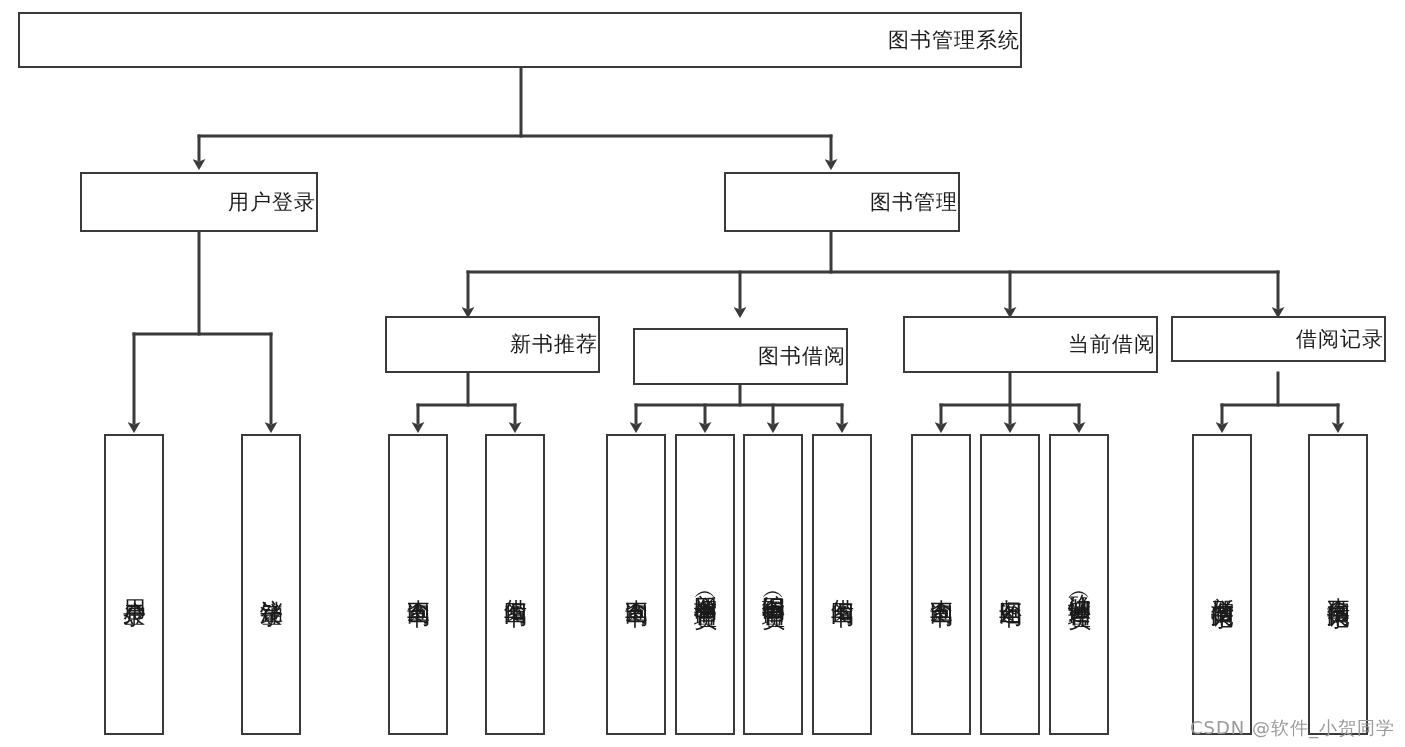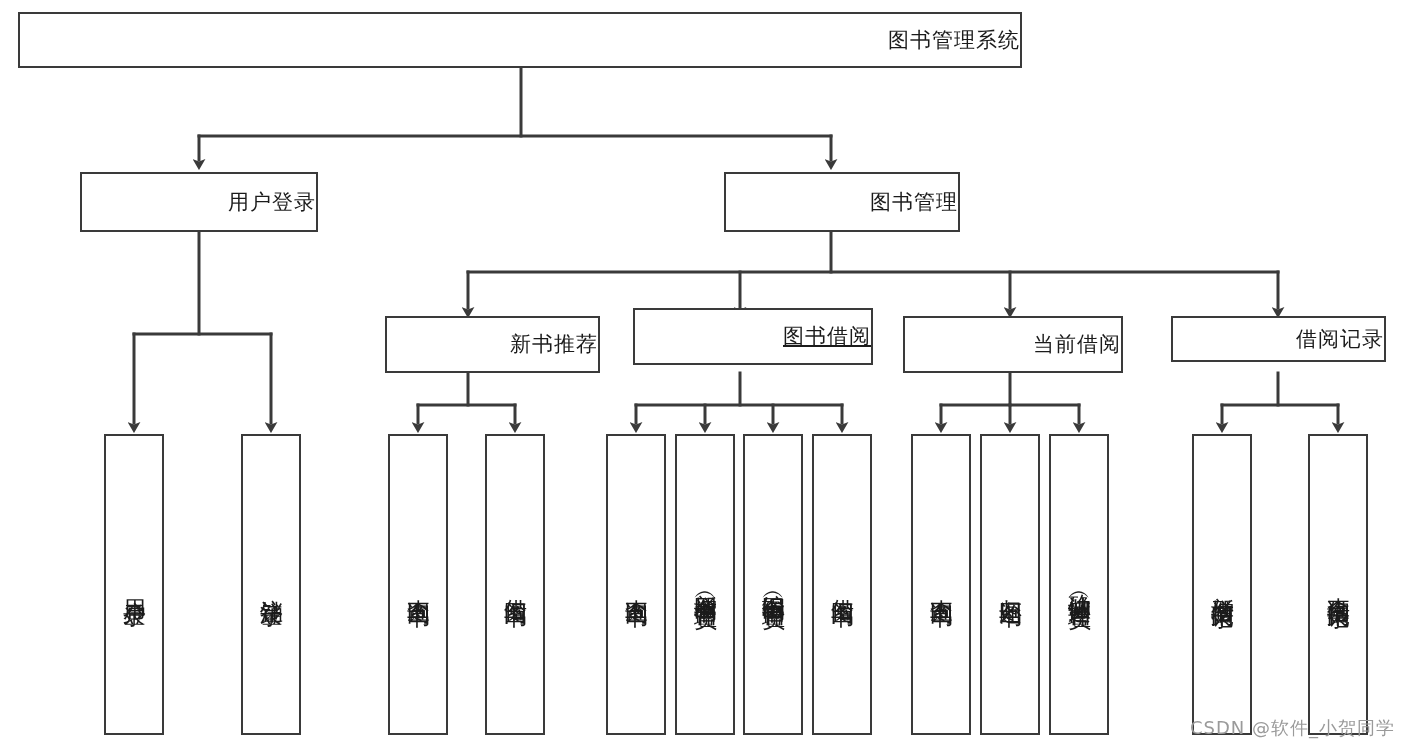--- a/index.html
+++ b/index.html
@@ -127,24 +127,24 @@
   <div class="node-box node-h" style="left:80px; top:172px; width:238px; height:60px;">
     <span>用户登录</span>
   </div>
   <div class="node-box node-h" style="left:712px; top:172px; width:236px; height:60px;margin-left:12px;">
     <span>图书管理</span>
   </div>
 
   <div class="node-box node-h" style="left:361px; top:316px; width:215px; height:57px;margin-left:24px;">
     <span>新书推荐</span>
   </div>
-  <div class="node-box node-h" style="left:633px; top:308px; width:240px; height:57px;text-decoration:underline;">
+  <div class="node-box node-h" style="left:633px; top:328px; width:215px; height:57px;">
     <span>图书借阅</span>
   </div>
-  <div class="node-box node-h" style="left:903px; top:316px; width:220px; height:57px;">
+  <div class="node-box node-h" style="left:903px; top:316px; width:255px; height:57px;">
     <span>当前借阅</span>
   </div>
   <div class="node-box node-h" style="left:1171px; top:316px; width:215px; height:46px;">
     <span>借阅记录</span>
   </div>
 
   <div class="node-box node-v" style="left:104px; top:434px; width:60px; height:301px;">
     <span class="vlabel">用户登录</span>
   </div>
   <div class="node-box node-v" style="left:241px; top:434px; width:60px; height:301px;">

